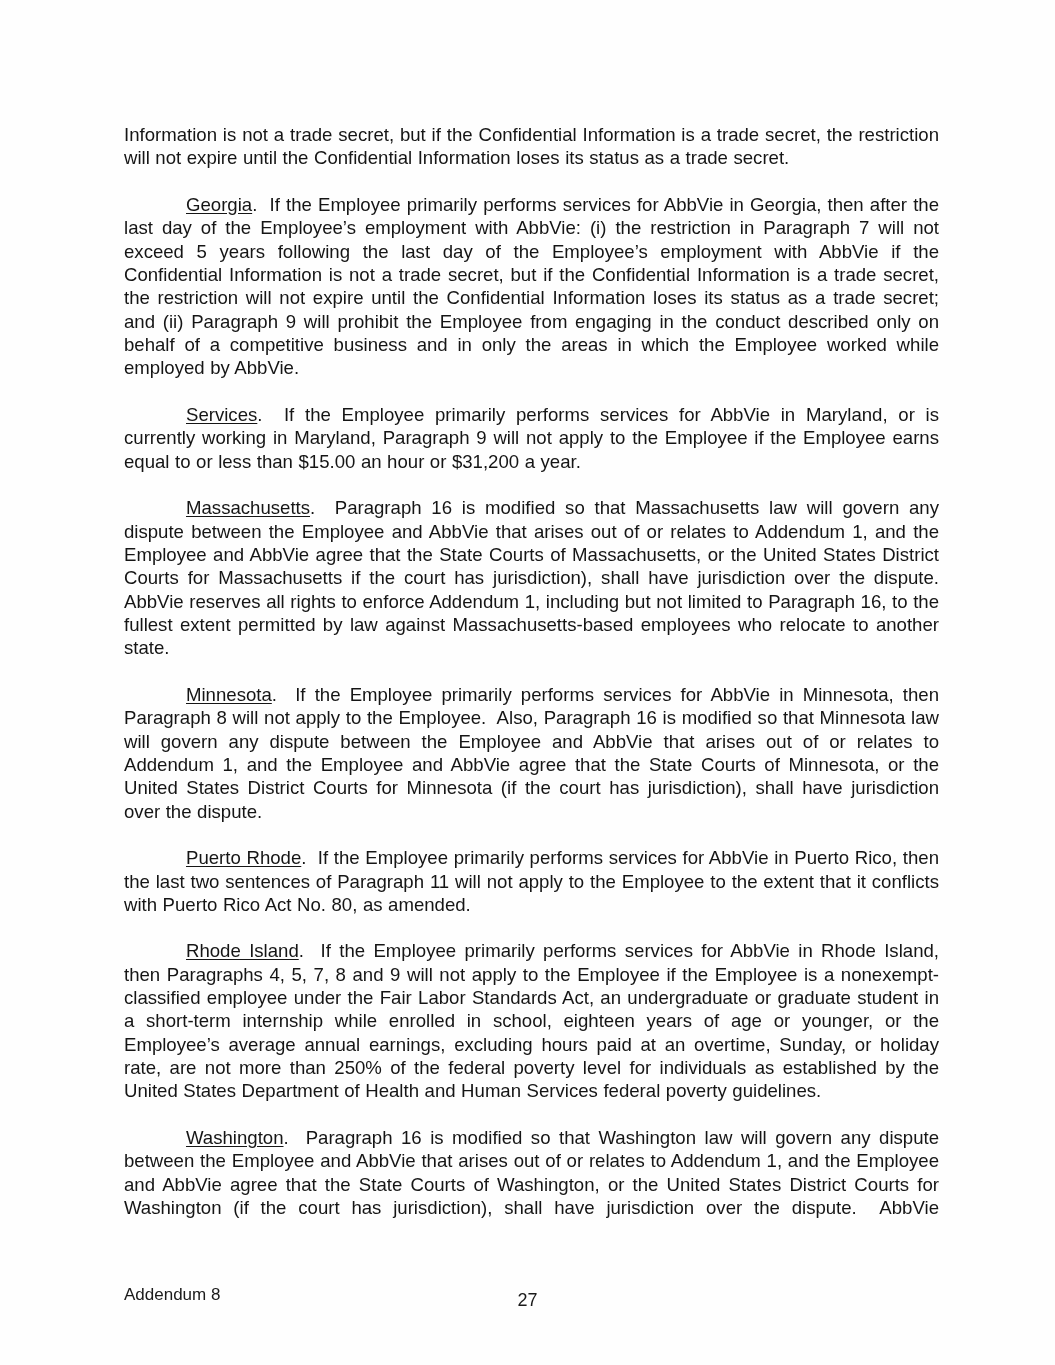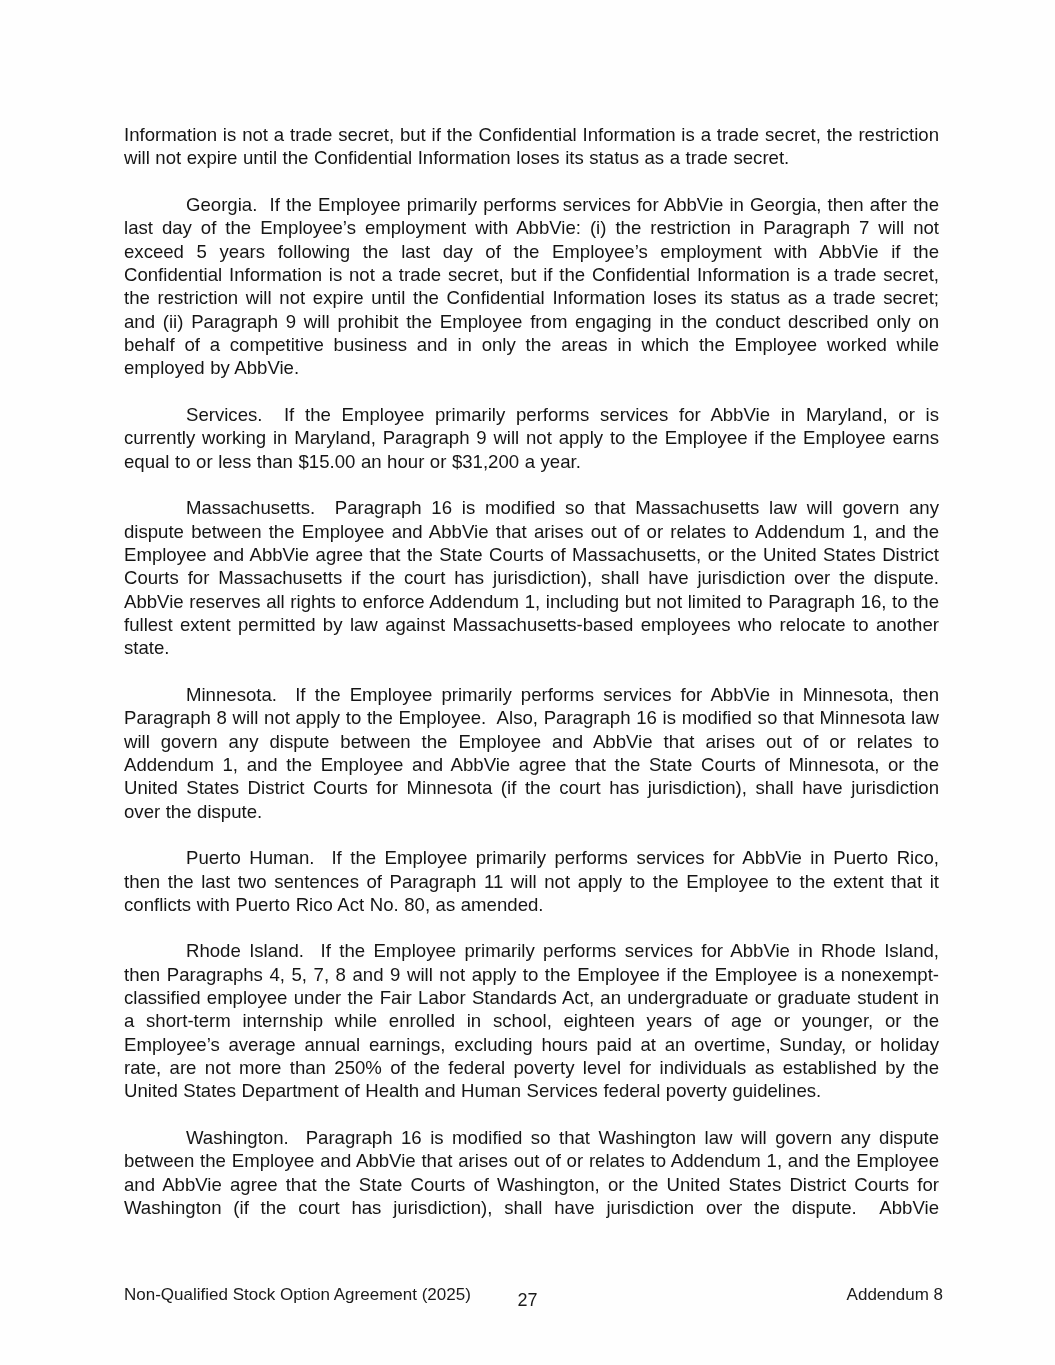--- a/index.html
+++ b/index.html
@@ -22,21 +22,21 @@
   .doc-body { width: 815px; }
   .para {
     margin: 0 0 23.33px 0;
     font-size: 18.6px;
     line-height: 23.33px;
     text-align: justify;
     word-spacing: 0.02em;
   }
   .para.indented { text-indent: 62px; }
   .para.justify-last { text-align-last: justify; }
-  .lead { text-underline-offset: 2px; }
+  .lead { text-decoration: underline; text-underline-offset: 2px; }
   .page-number {
     position: absolute;
     left: 0;
     right: 0;
     top: 1289px;
     text-align: center;
     font-size: 18px;
     line-height: 23px;
     color: #1a1a1a;
   }
@@ -63,27 +63,26 @@
       <p class="para"><span class="body-text">Information is not a trade secret, but if the Confidential Information is a trade secret, the restriction will not expire until the Confidential Information loses its status as a trade secret.</span></p>
 
       <p class="para indented"><span class="lead">Georgia</span><span class="body-text">.&nbsp; If the Employee primarily performs services for AbbVie in Georgia, then after the last day of the Employee’s employment with AbbVie: (i) the restriction in Paragraph 7 will not exceed 5 years following the last day of the Employee’s employment with AbbVie if the Confidential Information is not a trade secret, but if the Confidential Information is a trade secret, the restriction will not expire until the Confidential Information loses its status as a trade secret; and (ii) Paragraph 9 will prohibit the Employee from engaging in the conduct described only on behalf of a competitive business and in only the areas in which the Employee worked while employed by AbbVie.</span></p>
 
       <p class="para indented"><span class="lead">Services</span><span class="body-text">.&nbsp; If the Employee primarily performs services for AbbVie in Maryland, or is currently working in Maryland, Paragraph 9 will not apply to the Employee if the Employee earns equal to or less than $15.00 an hour or $31,200 a year.</span></p>
 
       <p class="para indented"><span class="lead">Massachusetts</span><span class="body-text">.&nbsp; Paragraph 16 is modified so that Massachusetts law will govern any dispute between the Employee and AbbVie that arises out of or relates to Addendum 1, and the Employee and AbbVie agree that the State Courts of Massachusetts, or the United States District Courts for Massachusetts if the court has jurisdiction), shall have jurisdiction over the dispute. AbbVie reserves all rights to enforce Addendum 1, including but not limited to Paragraph 16, to the fullest extent permitted by law against Massachusetts-based employees who relocate to another state.</span></p>
 
       <p class="para indented"><span class="lead">Minnesota</span><span class="body-text">.&nbsp; If the Employee primarily performs services for AbbVie in Minnesota, then Paragraph 8 will not apply to the Employee.&nbsp; Also, Paragraph 16 is modified so that Minnesota law will govern any dispute between the Employee and AbbVie that arises out of or relates to Addendum 1, and the Employee and AbbVie agree that the State Courts of Minnesota, or the United States District Courts for Minnesota (if the court has jurisdiction), shall have jurisdiction over the dispute.</span></p>
 
-      <p class="para indented"><span class="lead">Puerto Human</span><span class="body-text">.&nbsp; If the Employee primarily performs services for AbbVie in Puerto Rico, then the last two sentences of Paragraph 11 will not apply to the Employee to the extent that it conflicts with Puerto Rico Act No. 80, as amended.</span></p>
+      <p class="para indented"><span class="lead">Puerto Rhode</span><span class="body-text">.&nbsp; If the Employee primarily performs services for AbbVie in Puerto Rico, then the last two sentences of Paragraph 11 will not apply to the Employee to the extent that it conflicts with Puerto Rico Act No. 80, as amended.</span></p>
 
       <p class="para indented"><span class="lead">Rhode Island</span><span class="body-text">.&nbsp; If the Employee primarily performs services for AbbVie in Rhode Island, then Paragraphs 4, 5, 7, 8 and 9 will not apply to the Employee if the Employee is a nonexempt-classified employee under the Fair Labor Standards Act, an undergraduate or graduate student in a short-term internship while enrolled in school, eighteen years of age or younger, or the Employee’s average annual earnings, excluding hours paid at an overtime, Sunday, or holiday rate, are not more than 250% of the federal poverty level for individuals as established by the United States Department of Health and Human Services federal poverty guidelines.</span></p>
 
       <p class="para indented justify-last"><span class="lead">Washington</span><span class="body-text">.&nbsp; Paragraph 16 is modified so that Washington law will govern any dispute between the Employee and AbbVie that arises out of or relates to Addendum 1, and the Employee and AbbVie agree that the State Courts of Washington, or the United States District Courts for Washington (if the court has jurisdiction), shall have jurisdiction over the dispute.&nbsp; AbbVie</span></p>
     </main>
 
   <div class="page-number">27</div>
 
   <div class="footer-row">
-    <span class="footer-left">Non-Qualified Stock Option Agreement (2025)</span>
     <span class="footer-right">Addendum 8</span>
   </div>
 
 </div>
 
 </body></html>

